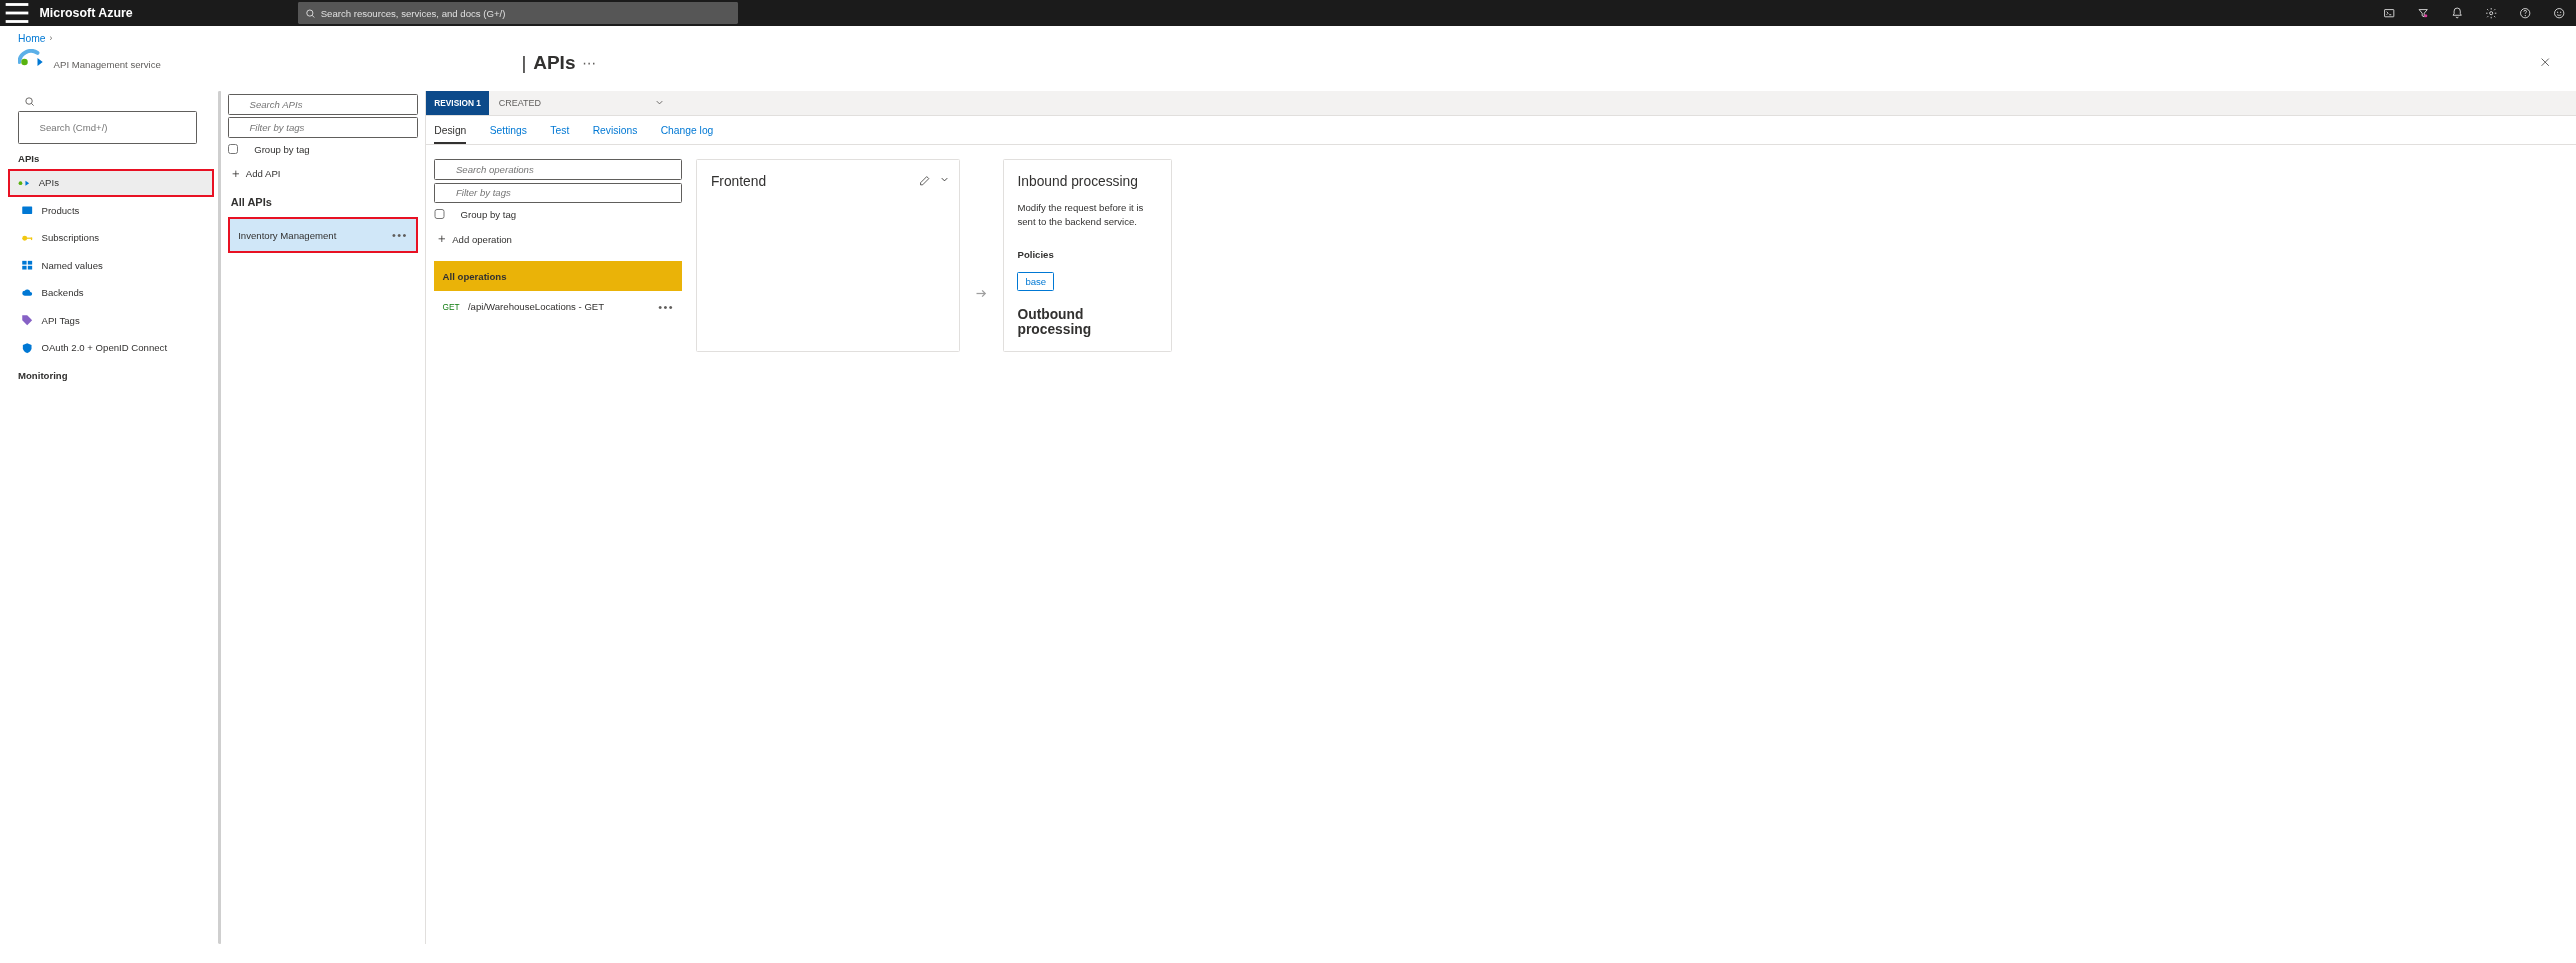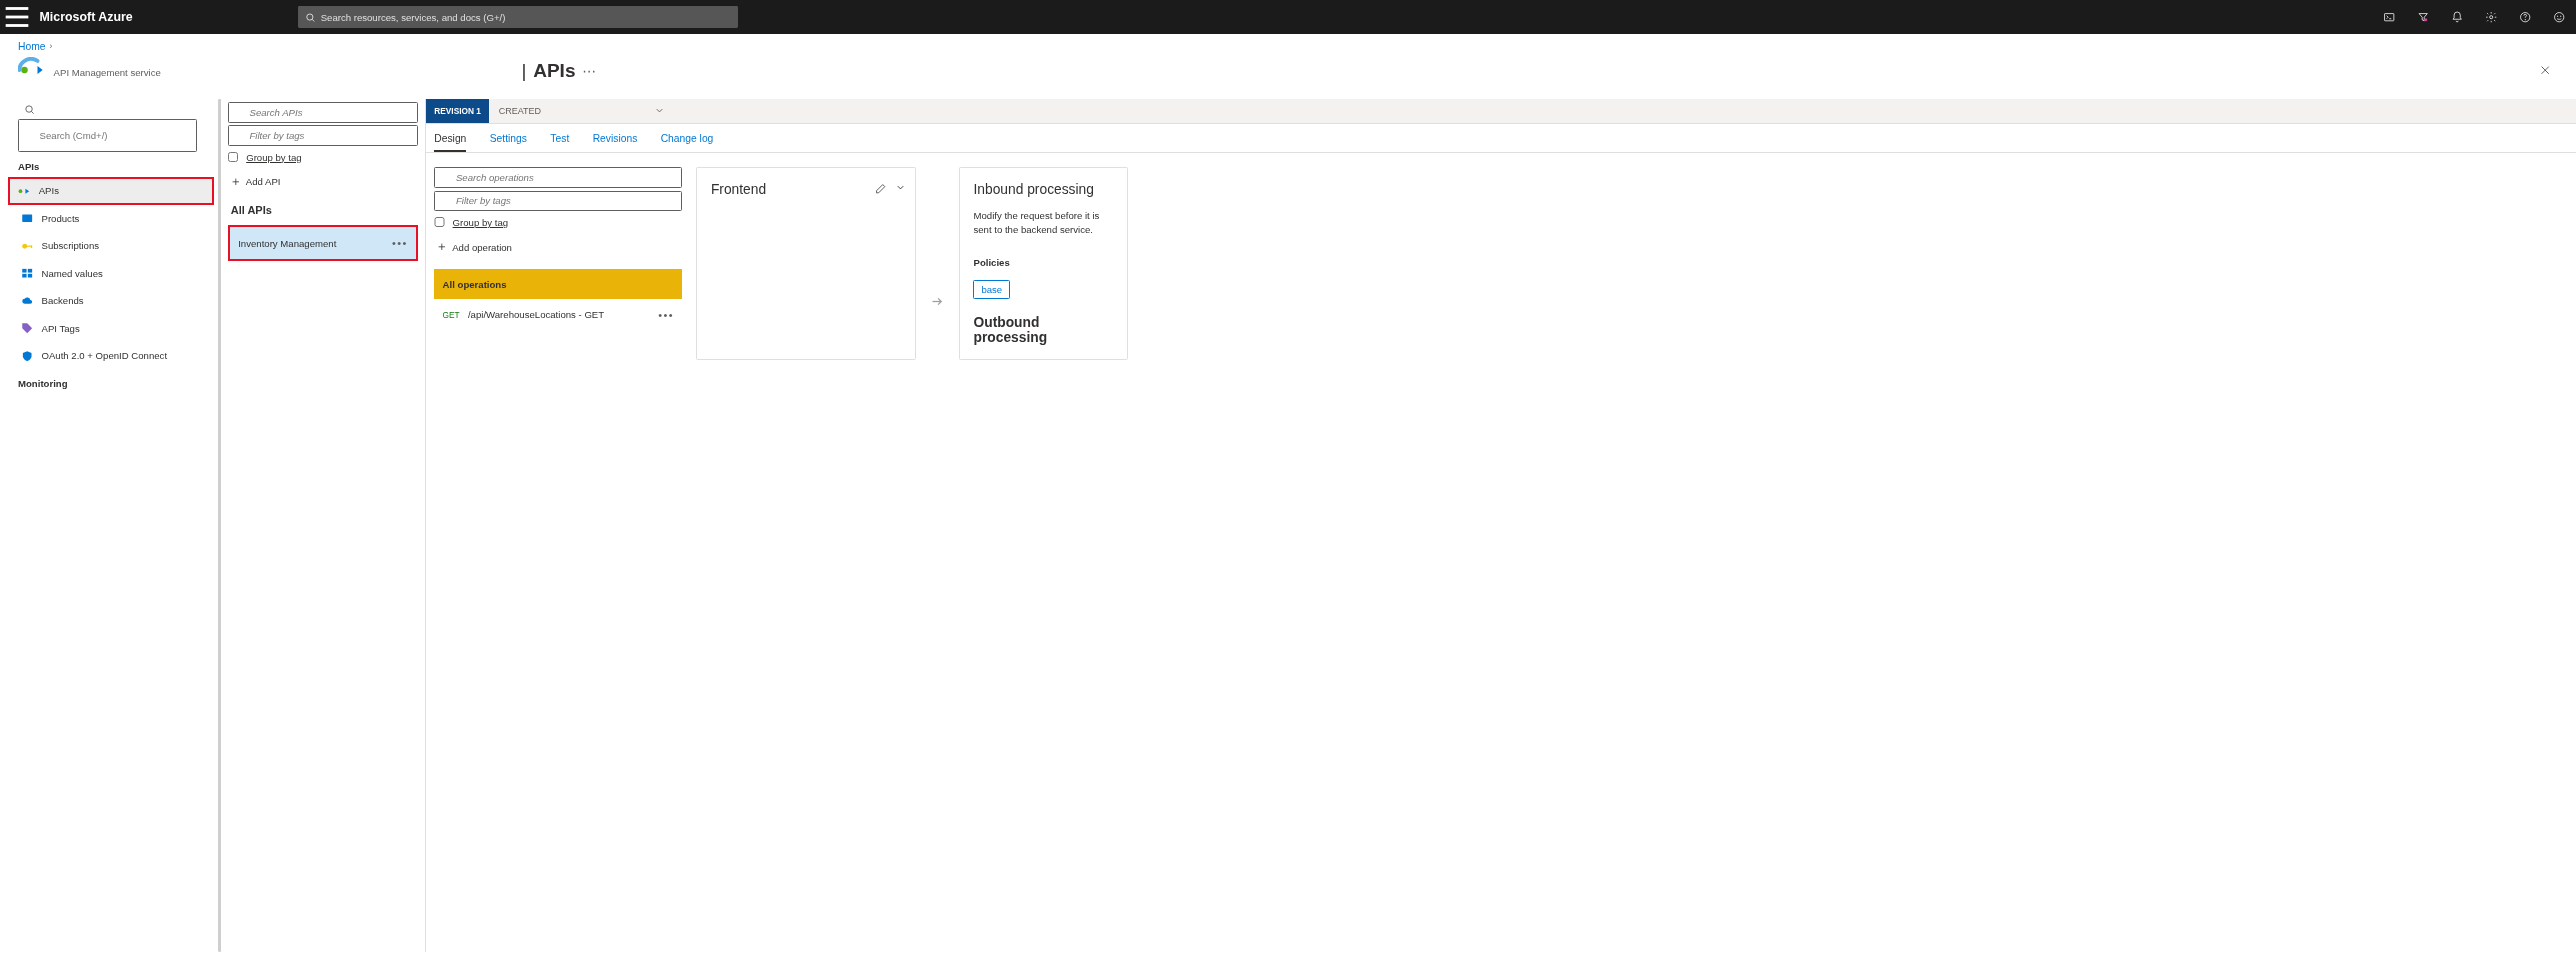--- a/index.html
+++ b/index.html
@@ -1,19 +1,19 @@
 <!DOCTYPE html>
 <html style="font-size:11px"><head>
   <meta charset="utf-8">
   <style>
     * { box-sizing: border-box; margin: 0; padding: 0; font-family: "Segoe UI", -apple-system, sans-serif; }
     body { background: #fff; color: #323130; overflow: hidden; }
     
     
-    .top-header { background: #1b1b1b; height: 34px; display: flex; align-items: center; color: #fff; }
+    .top-header { background: #1b1b1b; height: 26px; display: flex; align-items: center; color: #fff; }
     .hamburger { width: 34px; height: 34px; display: flex; align-items: center; justify-content: center; cursor: pointer; }
     .brand { font-size: 12.4px; font-weight: 600; margin-left: 5.5px; margin-right: 41px; }
     .global-search { flex: 0 0 440px; height: 22px; background: #565656; border-radius: 1.4px; display: flex; align-items: center; padding: 0 6.9px; margin-left: 124px; }
     .global-search svg { width: 11px; height: 11px; margin-right: 5.5px; opacity: .85; }
     .global-search input { background: transparent; border: none; outline: none; color: #fff; font-size: 9.6px; width: 100%; }
     .global-search input::placeholder { color: #e0e0e0; }
     .top-icons { margin-left: auto; display: flex; }
     .top-icon-btn { width: 34px; height: 34px; display: flex; align-items: center; justify-content: center; cursor: pointer; }
     .top-icon-btn svg { width: 12.4px; height: 12.4px; }
 
@@ -47,39 +47,39 @@
     .side-item .nav-icon { width: 12.4px; height: 12.4px; display:flex; align-items:center; justify-content:center; }
     .hl-red { border: 2.1px solid #e81123; }
     .hl-apis { margin-left: -9.6px; padding-left: 7.6px; width: 206px; }
 
     
     .api-list-col { width: 206px; flex-shrink: 0; border-right: 0.7px solid #e1dfdd; border-left: 0.7px solid #e1dfdd; padding-top: 2.8px; padding-left: 6.9px; padding-right: 6.9px; position:relative; }
     .api-list-col::before { content:''; position:absolute; left:-2.8px; top:0; bottom:0; width:2.8px; background:#cfcfcf; border-radius:1.4px; }
     .filter-input { width: 100%; height: 20.6px; border: 0.7px solid #605e5c; border-radius: 1.4px; padding: 0 5.5px 0 20.6px; font-size: 9.6px; font-style: italic; color: #605e5c; outline: none; margin-bottom: 1.4px; position:relative; background:#fff; }
     .filter-wrap { position:relative; margin-bottom:1.4px; }
     .filter-wrap svg { position:absolute; left:5.5px; top:4.8px; width:11px; height:11px; color:#323130; }
-    .groupby { display: flex; align-items: center; gap: 8px; font-size: 9.6px; margin: 4.1px 0 13.8px; text-decoration: underline; }
+    .groupby { display: flex; align-items: center; gap: 16px; font-size: 9.6px; margin: 4.1px 0 13.8px; }
     .add-line { display:flex; align-items:center; gap:5.5px; font-size:9.6px; color:#323130; cursor:pointer; margin-left:2.8px; margin-bottom:16.5px; }
     .all-apis-h { font-size:11px; font-weight:700; margin-left:2.8px; margin-bottom:9.6px; }
     .api-item { display:flex; align-items:center; justify-content:space-between; padding:9.6px 8.3px; font-size:9.6px; background:#d0e7f8; cursor:pointer; }
     .hl-api { border:2.1px solid #e81123; }
 
     
     .detail-col { flex:1; display:flex; flex-direction:column; overflow:hidden; }
     .revision-bar { background:#f3f2f1; height:25px; display:flex; align-items:center; border-bottom:0.7px solid #e1dfdd; }
     .rev-badge { background:#0c4a8a; color:#fff; font-size:8.3px; font-weight:700; padding:6.9px 8.3px; }
     .created { font-size:9px; color:#605e5c; padding:0 9.6px; }
     .rev-chev { margin-left:103px; cursor:pointer; color:#605e5c; }
     .tabs { display:flex; gap:23.4px; padding:8.3px 8.3px 0; border-bottom:0.7px solid #e1dfdd; }
     .tab { font-size:10.3px; padding-bottom:6.9px; cursor:pointer; color:#0078d4; }
     .tab.active { color:#323130; border-bottom:2.1px solid #323130; }
     
     .detail-row { display:flex; gap:13.8px; padding:13.8px 0 0 8.3px; overflow:hidden; }
     .ops-col { width:248px; flex-shrink:0; }
-    .card-col { width:220px; flex-shrink:0; border:0.7px solid #e1dfdd; border-radius:1.4px; padding:13.8px; position:relative; min-height:151px; }
+    .card-col { width:264px; flex-shrink:0; border:0.7px solid #e1dfdd; border-radius:1.4px; padding:13.8px; position:relative; min-height:151px; }
     .card-title { font-size:13.8px; font-weight:400; }
     .card-icons { position:absolute; top:13.8px; right:9.6px; display:flex; gap:6.9px; }
     .all-ops { background:#eab308; padding:9.6px 8.3px; font-weight:700; font-size:9.6px; }
     .op-item { display:flex; align-items:center; gap:8.3px; padding:9.6px 8.3px; font-size:9.6px; }
     .op-method { color:#107c10; font-weight:400; font-size:8.3px; }
     .arrow-between { display:flex; align-items:center; color:#9e9e9e; padding-top:76px; }
     .inbound-col { width:169px; flex-shrink:0; border:0.7px solid #e1dfdd; border-radius:1.4px; padding:13.8px; overflow:hidden; }
     .inbound-sub { font-size:9.6px; color:#323130; margin-top:12.4px; line-height:1.4; }
     .pol-h { font-size:9.6px; font-weight:600; margin-top:20.6px; }
     .pol-box { display:inline-block; border:0.7px solid #0078d4; color:#0078d4; padding:2.8px 6.9px; margin-top:12.4px; font-size:9.6px; border-radius:1.4px; }

